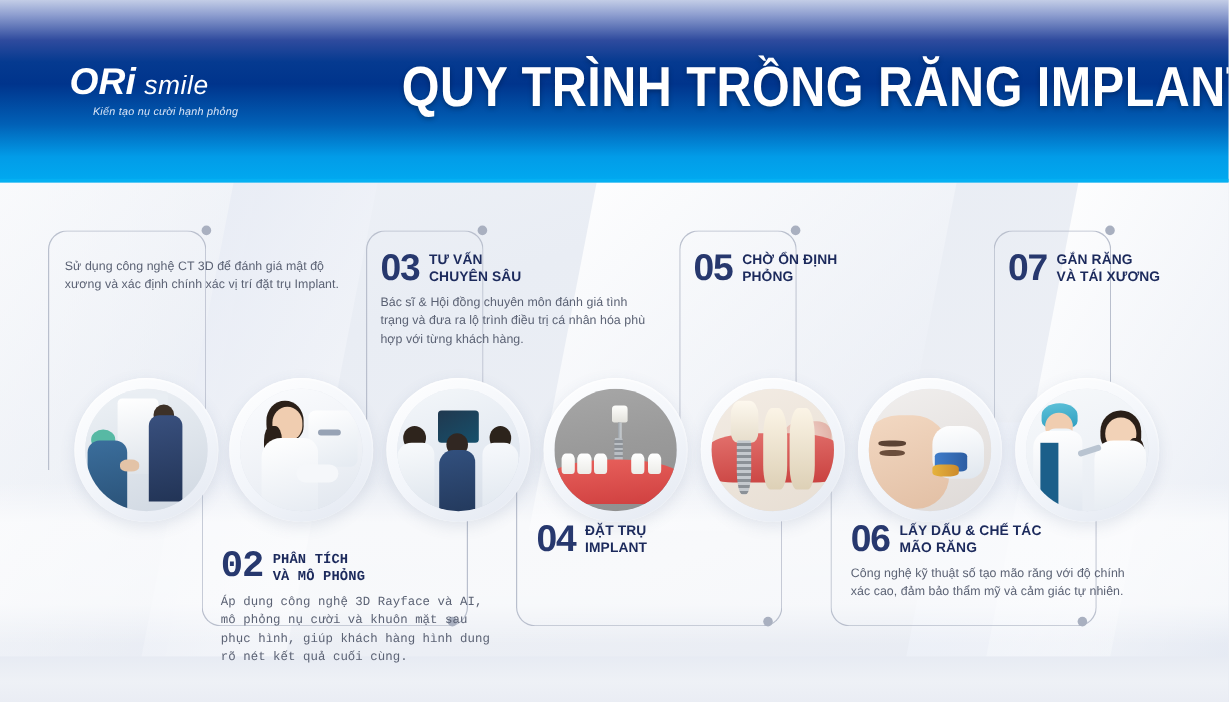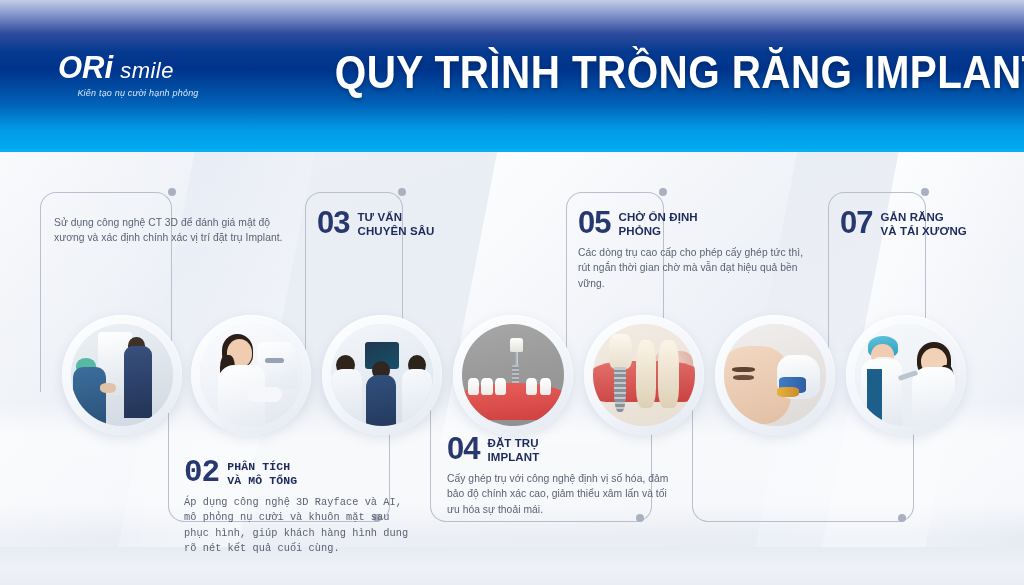--- a/index.html
+++ b/index.html
@@ -311,58 +311,67 @@
 
   <div class="step" style="left:54px; top:208px;">
     <div class="step-desc">Sử dụng công nghệ CT 3D để đánh giá mật độ xương và xác định chính xác vị trí đặt trụ Implant.</div>
   </div>
 
   <div class="step" style="left:184px; top:458px;font-family:Liberation Mono, monospace;">
     <div class="step-head">
       <div class="step-num">02</div>
       <div class="step-title">
         <div>PHÂN TÍCH</div>
-        <div>VÀ MÔ TỔNG</div>
+        <div>VÀ MÔ PHỎNG</div>
       </div>
     </div>
     <div class="step-desc">Áp dụng công nghệ 3D Rayface và AI, mô phỏng nụ cười và khuôn mặt sau phục hình, giúp khách hàng hình dung rõ nét kết quả cuối cùng.</div>
   </div>
 
   <div class="step" style="left:317px; top:208px;">
     <div class="step-head">
       <div class="step-num">03</div>
       <div class="step-title">
         <div>TƯ VẤN</div>
         <div>CHUYÊN SÂU</div>
       </div>
     </div>
+    <div class="step-desc">Bác sĩ &amp; Hội đồng chuyên môn đánh giá tình trạng và đưa ra lộ trình điều trị cá nhân hóa phù hợp với từng khách hàng.</div>
   </div>
 
   <div class="step" style="left:447px; top:434px;">
     <div class="step-head">
       <div class="step-num">04</div>
       <div class="step-title">
         <div>ĐẶT TRỤ</div>
         <div>IMPLANT</div>
       </div>
     </div>
-    <div class="step-desc">Cấy ghép trụ với công nghệ định vị số hóa, đảm bảo độ chính xác cao, giảm thiểu xâm lấn và tối ưu hóa sự thoải mái.</div>
   </div>
 
   <div class="step" style="left:578px; top:208px;">
     <div class="step-head">
       <div class="step-num">05</div>
       <div class="step-title">
         <div>CHỜ ỔN ĐỊNH</div>
         <div>PHỎNG</div>
       </div>
     </div>
-    <div class="step-desc">Các dòng trụ cao cấp cho phép cấy ghép tức thì, rút ngắn thời gian chờ mà vẫn đạt hiệu quả bền vững.</div>
-  </div>
-
+  </div>
+
+  <div class="step" style="left:709px; top:434px; width:246px;">
+    <div class="step-head">
+      <div class="step-num">06</div>
+      <div class="step-title">
+        <div>LẤY DẤU &amp; CHẾ TÁC</div>
+        <div>MÃO RĂNG</div>
+      </div>
+    </div>
+    <div class="step-desc">Công nghệ kỹ thuật số tạo mão răng với độ chính xác cao, đảm bảo thẩm mỹ và cảm giác tự nhiên.</div>
+  </div>
 
   <div class="step" style="left:840px; top:208px; width:176px;">
     <div class="step-head">
       <div class="step-num">07</div>
       <div class="step-title">
         <div>GẮN RĂNG</div>
         <div>VÀ TÁI XƯƠNG</div>
       </div>
     </div>
   </div>

